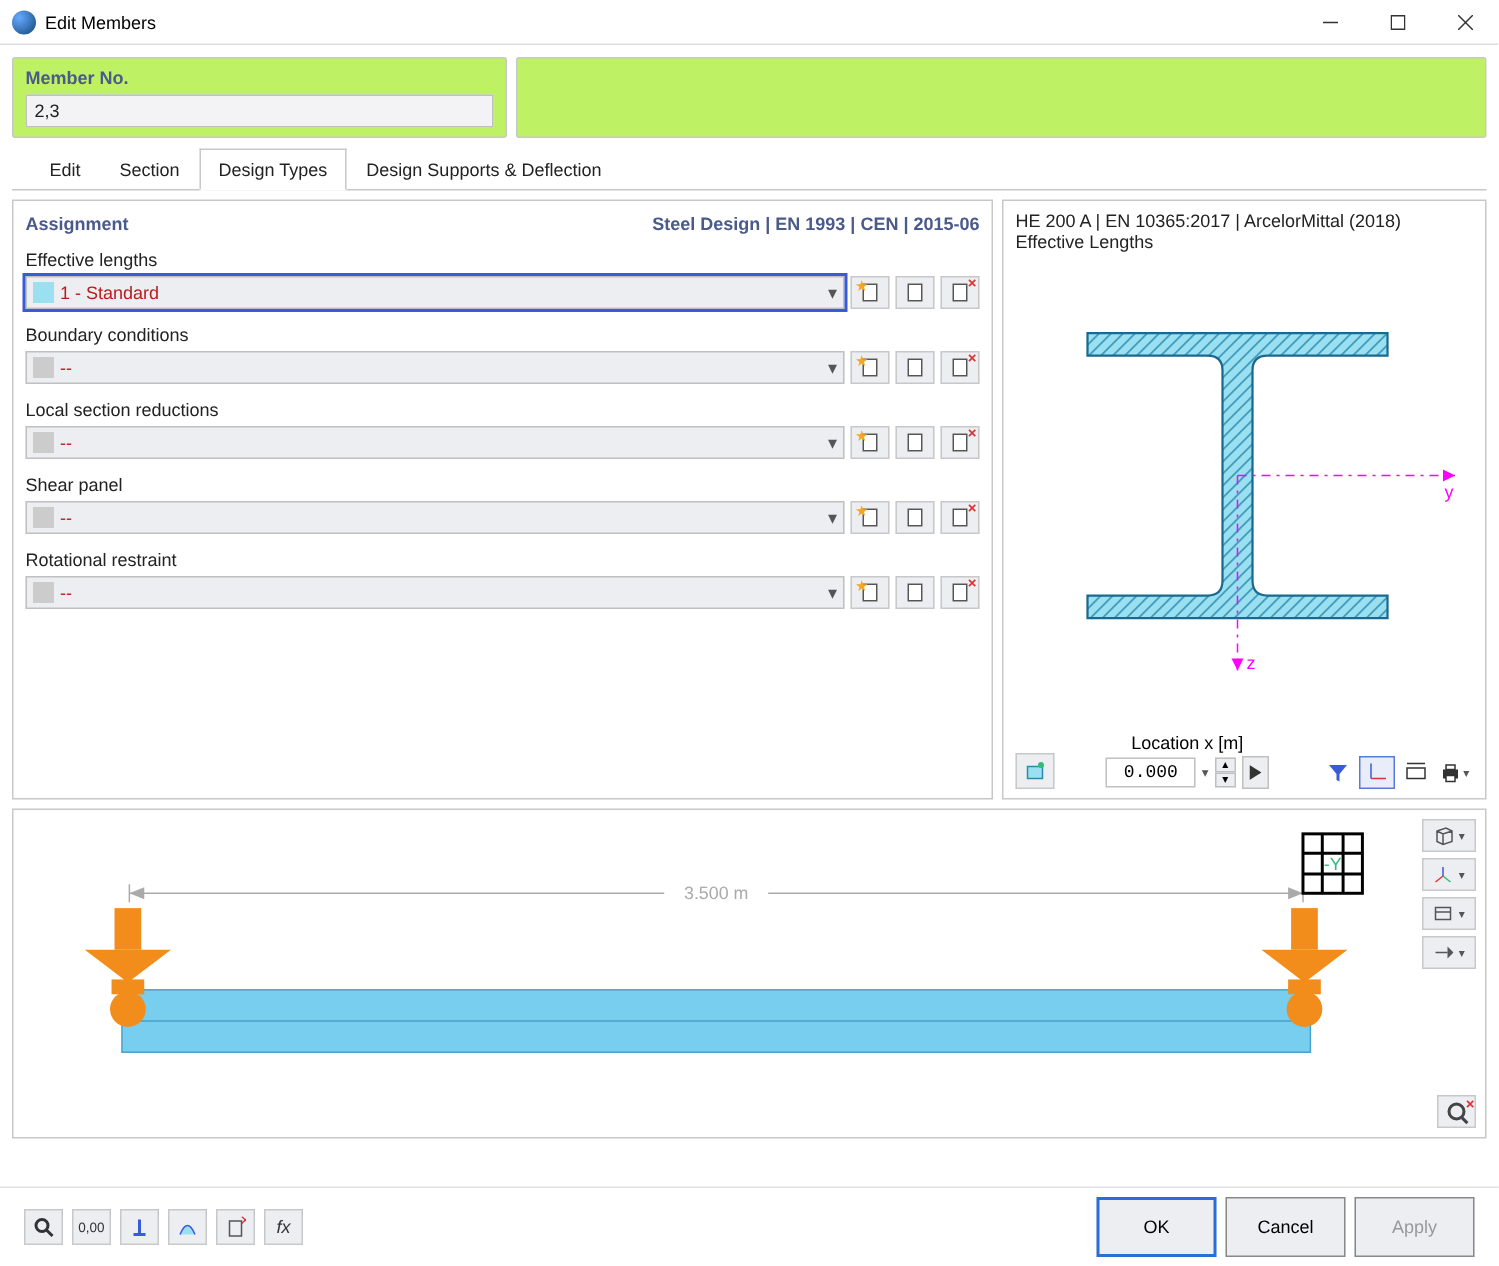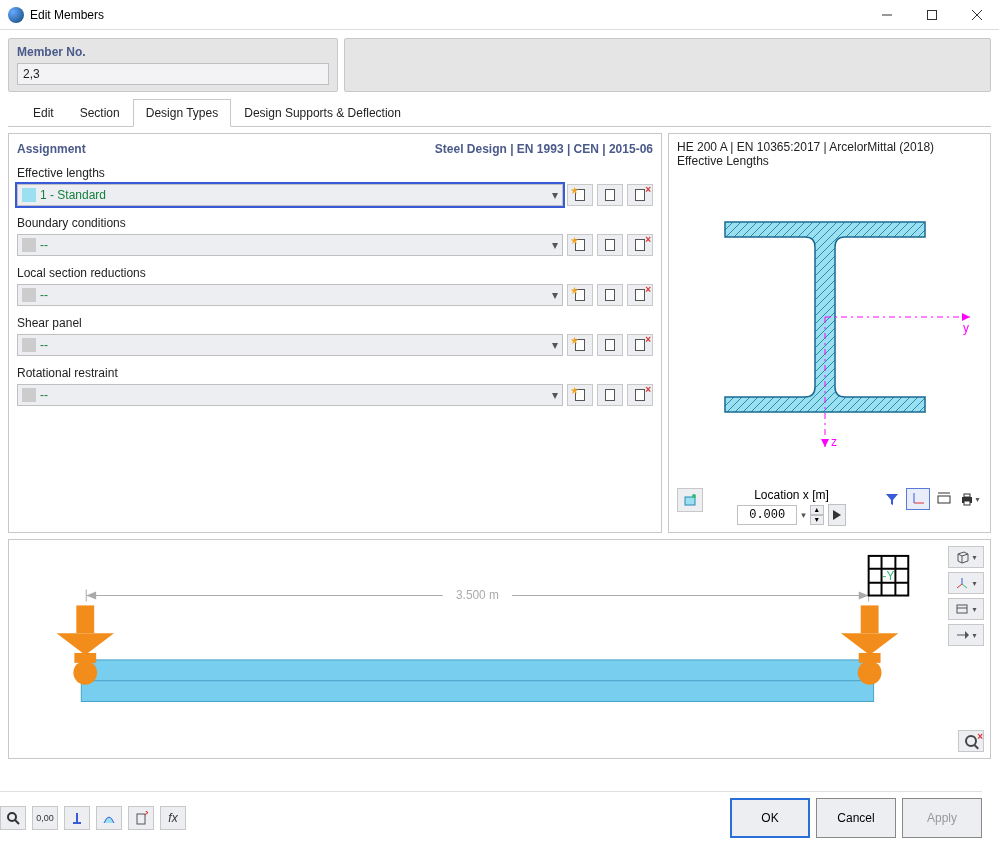--- a/index.html
+++ b/index.html
@@ -6,21 +6,21 @@
 body { background: #fff; width: 999px; height: 844px; overflow: hidden; }
 
 .titlebar { height: 30px; display: flex; align-items: center; padding: 0 0 0 8px; border-bottom: 1px solid #ddd; }
 .titlebar .app-icon { width: 16px; height: 16px; margin-right: 6px; background: radial-gradient(circle at 30% 30%, #6af, #147); border-radius: 50%; }
 .titlebar .title { flex: 1; }
 .titlebar .winbtn { width: 45px; height: 30px; display: flex; align-items: center; justify-content: center; color: #333; }
 
 .content { padding: 8px; }
 
 .toprow { display: flex; gap: 6px; margin-bottom: 6px; }
-.panel { border: 1px solid #c8c8c8; background: #e5e5e5; border-radius: 2px; padding: 6px 8px; }
+.panel { border: 1px solid #c8c8c8; background: #bef264; border-radius: 2px; padding: 6px 8px; }
 .panel.left { width: 330px; }
 .panel.mid { flex: 1; }
 .panel.right { width: 308px; display: flex; align-items: flex-start; }
 .fieldlabel { color: #4a5a8a; font-weight: 600; margin-bottom: 4px; }
 .textfield { width: 100%; border: 1px solid #c0c0c0; background: #f3f3f6; padding: 3px 5px; color: #222; }
 .panel.right .textfield { flex: 1; margin-right: 4px; }
 .locbtn { width: 22px; height: 22px; border: 1px solid #c8c8c8; background: #eceef2; display: flex; align-items: center; justify-content: center; color: #888; }
 
 .tabs { display: flex; border-bottom: 1px solid #c8c8c8; padding-left: 12px; margin-top: 4px; }
 .tab { padding: 6px 12px; color: #222; cursor: pointer; border: 1px solid transparent; position: relative; top: 1px; }
@@ -31,33 +31,33 @@
 .assignpanel { width: 654px; border: 1px solid #c8c8c8; padding: 8px; }
 .ap-head { display: flex; justify-content: space-between; margin-bottom: 6px; }
 .ap-head .lbl { color: #4a5a8a; font-weight: 600; }
 .ap-head .info { color: #4a5a8a; font-weight: 600; }
 
 .subhead { color: #222; margin-top: 10px; margin-bottom: 4px; }
 .row { display: flex; align-items: center; gap: 4px; }
 .drop { flex: 1; background: #eceef2; border: 1px solid #c0c0c0; height: 22px; display: flex; align-items: center; padding: 0 4px; }
 .drop .chip { width: 14px; height: 14px; background: #9be0f0; margin-right: 4px; }
 .drop.plain .chip { background: #ccc; }
-.drop .txt { flex: 1; color: #15803d; }
+.drop .txt { flex: 1; color: #b91c1c; }
 .drop .chev { color: #555; }
 .drop.hl { outline: 2px solid #3a5bd7; }
 .iconbtn { width: 26px; height: 22px; border: 1px solid #c8c8c8; background: #eceef2; display: flex; align-items: center; justify-content: center; position: relative; }
 .iconbtn .doc { width: 10px; height: 12px; border: 1px solid #555; background: #fff; }
 .iconbtn .star { position: absolute; top: 0; left: 2px; color: #f5a623; font-size: 10px; }
 .iconbtn .x { position: absolute; top: -1px; right: 1px; color: #d33; font-size: 10px; font-weight: bold; }
 
 .previewpanel { flex: 1; border: 1px solid #c8c8c8; padding: 6px 8px; display: flex; flex-direction: column; }
 .pv-title { color: #222; }
 .pv-sub { color: #222; margin-bottom: 4px; }
 .pv-canvas { flex: 1; position: relative; background: #fff; min-height: 310px; }
-.pv-controls { display: flex; align-items: flex-start; justify-content: space-between; margin-top: 6px; }
+.pv-controls { display: flex; align-items: flex-end; justify-content: space-between; margin-top: 6px; }
 .loc-wrap { display: flex; flex-direction: column; align-items: center; gap: 2px; }
 .loc-lbl { text-align: center; }
 .loc-row { display: flex; align-items: center; gap: 4px; }
 .spin { width: 60px; border: 1px solid #c0c0c0; background: #fff; text-align: center; padding: 2px; font-family: Liberation Mono, monospace; }
 .stepbtn { display: flex; flex-direction: column; }
 .stepbtn span { width: 14px; height: 10px; border: 1px solid #c0c0c0; background: #eceef2; display: flex; align-items: center; justify-content: center; font-size: 8px; line-height: 1; }
 .playbtn { width: 18px; height: 22px; border: 1px solid #c0c0c0; background: #eceef2; display: flex; align-items: center; justify-content: center; }
 .pv-tools { display: flex; gap: 2px; }
 .pv-tools .t { width: 24px; height: 22px; border: 1px solid transparent; display: flex; align-items: center; justify-content: center; color: #3a5bd7; }
 .pv-tools .t.act { border: 1px solid #5a7ad7; background: #e8edf9; }
@@ -65,21 +65,21 @@
 .beampanel { border: 1px solid #c8c8c8; height: 220px; position: relative; margin-top: 0; }
 .beam-canvas { position: absolute; inset: 6px 60px 6px 6px; }
 .sidebtns { position: absolute; right: 6px; top: 6px; display: flex; flex-direction: column; gap: 4px; }
 .sb { width: 36px; height: 22px; border: 1px solid #c8c8c8; background: #eceef2; display: flex; align-items: center; justify-content: center; color: #444; }
 .sb .drop-chev { font-size: 8px; margin-left: 3px; color: #555; }
 .cornerbtn { position: absolute; right: 6px; bottom: 6px; width: 26px; height: 22px; border: 1px solid #c8c8c8; background: #eceef2; display: flex; align-items: center; justify-content: center; }
 .cornerbtn .mag { width: 12px; height: 12px; border: 2px solid #444; border-radius: 50%; position: relative; }
 .cornerbtn .mag:after { content: ""; position: absolute; width: 5px; height: 2px; background: #444; bottom: -3px; right: -4px; transform: rotate(45deg); }
 .cornerbtn .mag .rx { position: absolute; top: -6px; right: -8px; color: #d33; font-size: 10px; font-weight: bold; }
 
-.footer { display: flex; align-items: center; padding: 6px 0; gap: 6px; border-top: 1px solid #e0e0e0; position: absolute; bottom: 0; left: 0; right: 17px; background: #fff; }
+.footer { display: flex; align-items: center; padding: 6px 16px; gap: 6px; border-top: 1px solid #e0e0e0; position: absolute; bottom: 0; left: 0; right: 0; background: #fff; }
 .ftool { width: 26px; height: 24px; border: 1px solid #c8c8c8; background: #eceef2; display: flex; align-items: center; justify-content: center; color: #3a5bd7; }
 .footer .spacer { flex: 1; }
 .btn { width: 80px; height: 40px; border: 1px solid #888; background: #eceef2; }
 .btn.prim { border: 2px solid #2a6fd8; }
 .btn.dis { color: #999; }
 
 
 .ibeam-svg { display: block; margin: 10px auto 0; }
 .beam-rect { fill: #77ceee; stroke: #4aa0c8; }
 .support { fill: #f28c1a; }

